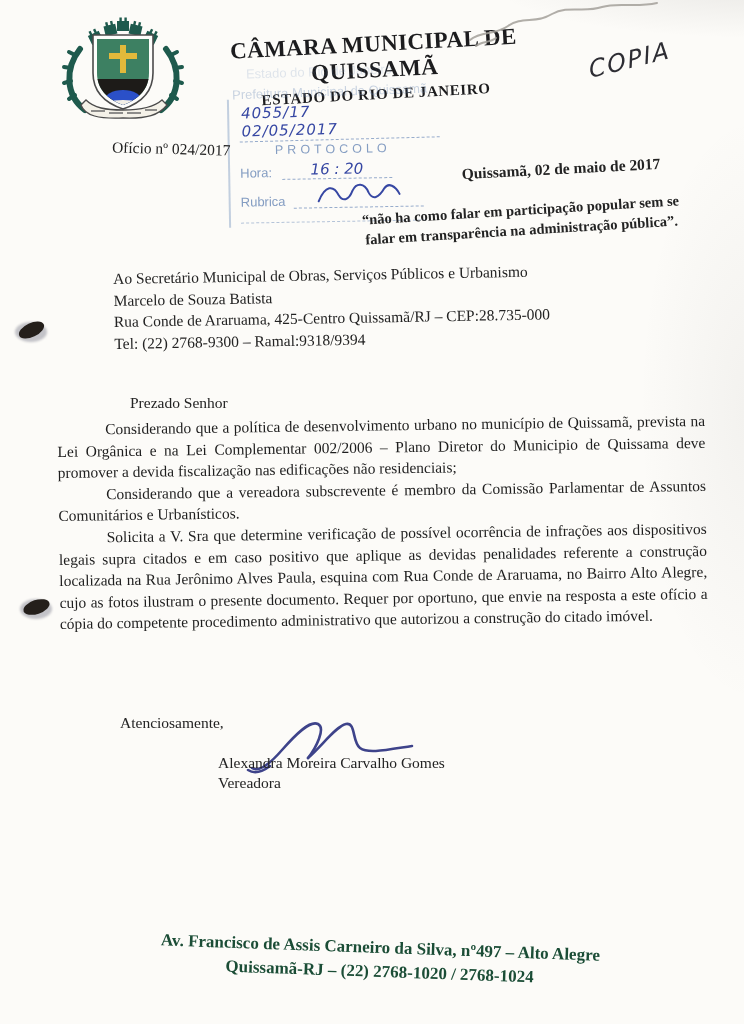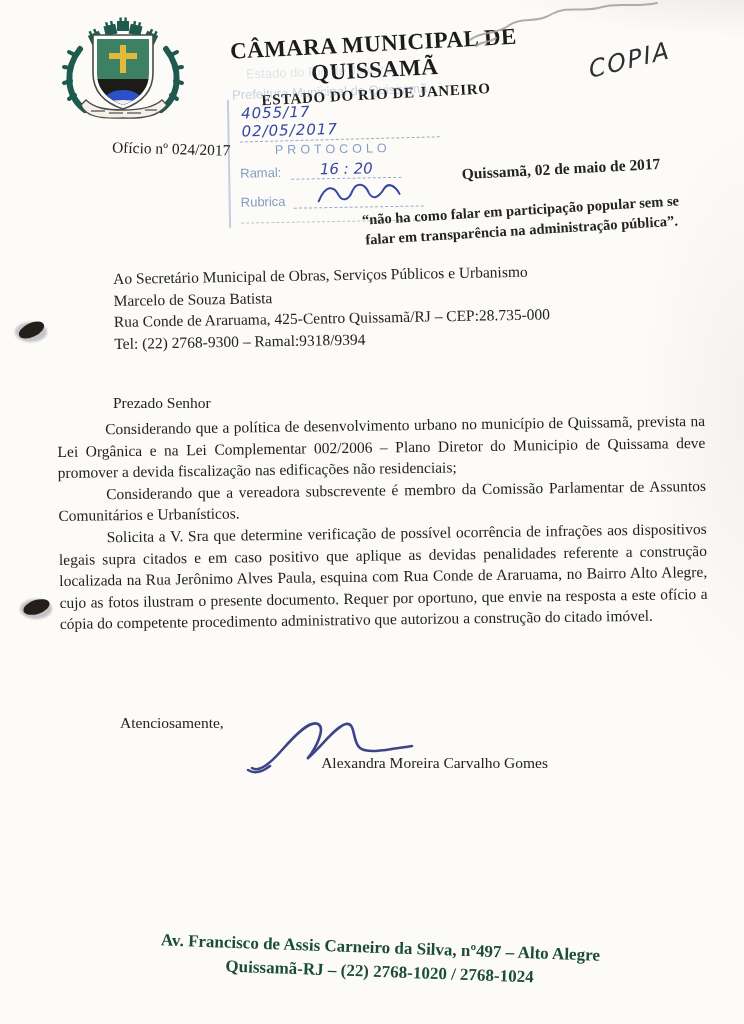--- a/index.html
+++ b/index.html
@@ -33,21 +33,21 @@
   .stamp-label{font-family:"Liberation Sans", sans-serif;color:rgba(110,140,185,.85);}
   .protocolo{font-size:12.5px;letter-spacing:4px;text-align:center;margin:2px 14px 2px 0;}
   .stamp-row{display:flex;align-items:flex-end;margin-top:4px;}
   .dotline{border-bottom:1.5px dashed rgba(125,152,192,.8);display:inline-block;}
   
   .serif15{font-size:15.5px;}
   .quote{font-weight:bold;font-size:14.5px;line-height:20px;text-align:center;transform:rotate(-3.5deg);}
   .recipient{line-height:21.5px;transform:rotate(-1deg);transform-origin:left top;}
   .bodytext{width:648px;transform:rotate(-.8deg);transform-origin:left top;}
   .bodytext p{margin:0;text-indent:48px;text-align:justify;font-size:15.5px;line-height:21.6px;color:#1e1e1e;}
-  .sigblock{width:330px;text-align:right;line-height:20px;}
+  .sigblock{width:330px;text-align:left;line-height:20px;}
   .footer{
     width:560px;text-align:center;font-weight:bold;font-size:17px;line-height:24px;
     color:#1b4d36;transform:rotate(2deg);
   }
   
   .hole{width:34px;height:24px;}
   .hole .shadow{position:absolute;left:0;top:3px;width:32px;height:20px;border-radius:50%;
     background:#c3c3c8;filter:blur(1px);}
   .hole .dark{position:absolute;left:3px;top:4px;width:27px;height:14px;border-radius:50%;
     background:#241f1b;transform:rotate(-25deg);}
@@ -117,21 +117,21 @@
   <div class="abs stamp-faint" style="left:232px;top:84px;font-size:13px;opacity:.32;transform:rotate(-2deg);">Prefeitura Municipal de Quissamã</div>
 
   <div class="abs stamp-box" style="left:228px;top:98px;">
     <div class="stamp-num-row">
       <span class="hand">4055/17</span>
       <span style="display:inline-block;width:26px;"></span>
       <span class="hand">02/05/2017</span>
     </div>
     <div class="stamp-label protocolo">PROTOCOLO</div>
     <div class="stamp-row">
-      <span class="stamp-label" style="font-size:13px;">Ramal:</span>
+      <span class="stamp-label" style="font-size:13px;">Hora:</span>
       <span class="dotline" style="width:110px;margin-left:10px;text-align:center;"><span class="hand" style="font-size:15px;margin-top:8px;">16 : 20</span></span>
     </div>
     <div class="stamp-row" style="margin-top:2px;">
       <span class="stamp-label" style="font-size:13px;">Rubrica</span>
       <span class="dotline" style="width:130px;margin-left:8px;text-align:center;"><svg width="92" height="26" viewBox="0 0 92 26" style="vertical-align:bottom;">
             <path d="M6,20 C13,4 21,4 26,14 C30,21 36,20 40,10 C44,2 52,2 56,12 C60,20 66,18 72,8 C76,2 83,6 87,14" stroke="#3647a3" stroke-width="2" fill="none" stroke-linecap="round"></path>
           </svg></span>
     </div>
     <div class="dotline" style="width:185px;margin-top:3px;opacity:.7;"></div>
   </div>
@@ -145,40 +145,41 @@
     <div>falar em transparência na administração pública”.</div>
   </div>
 
   <div class="abs serif15 recipient" style="left:113px;top:268px;">
     <div>Ao Secretário Municipal de Obras, Serviços Públicos e Urbanismo</div>
     <div>Marcelo de Souza Batista</div>
     <div>Rua Conde de Araruama, 425-Centro Quissamã/RJ – CEP:28.735-000</div>
     <div>Tel: (22) 2768-9300 –  Ramal:9318/9394</div>
   </div>
 
-  <div class="abs serif15" style="left:113px;top:394px;">Prezado Senhor</div>
+  <div class="abs serif15" style="left:130px;top:394px;">Prezado Senhor</div>
 
   <div class="abs bodytext" style="left:57px;top:419px;">
     <p>Considerando que a política de desenvolvimento urbano no município de Quissamã, prevista na Lei Orgânica e na Lei Complementar 002/2006 – Plano Diretor do Municipio de Quissama deve promover a devida fiscalização nas edificações não residenciais;</p>
     <p>Considerando que a vereadora subscrevente é membro da Comissão Parlamentar de Assuntos Comunitários e Urbanísticos.</p>
     <p>Solicita a V. Sra que determine verificação de possível ocorrência de infrações aos dispositivos legais supra citados e em caso positivo que aplique as devidas penalidades referente a construção localizada na Rua Jerônimo Alves Paula, esquina com Rua Conde de Araruama, no Bairro Alto Alegre, cujo as fotos ilustram o presente documento. Requer por oportuno, que envie na resposta a este ofício a cópia do competente procedimento administrativo que autorizou a construção do citado imóvel.</p>
   </div>
 
   <div class="abs serif15" style="left:120px;top:714px;">Atenciosamente,</div>
 
   <svg class="abs" style="left:244px;top:716px;" width="205" height="58" viewBox="0 0 205 58">
     <g stroke="#343a85" stroke-width="2.6" fill="none" stroke-linecap="round" opacity=".95">
       <path d="M8,52 C14,56 24,50 38,34 C52,18 66,4 74,8 C82,12 72,32 64,42"></path>
       <path d="M64,42 C78,30 92,10 102,8 C112,6 108,26 116,32 C124,38 142,34 168,30"></path>
       <path d="M4,54 C10,58 18,56 26,50"></path>
     </g>
   </svg>
 
   <div class="abs serif15 sigblock" style="left:218px;top:753px;">
     <div>Alexandra Moreira Carvalho Gomes</div>
+    <div>Vereadora</div>
   </div>
 
   <div class="abs footer" style="left:100px;top:936px;">
     <div>Av. Francisco de Assis Carneiro da Silva, nº497 – Alto Alegre</div>
     <div>Quissamã-RJ – (22) 2768-1020 / 2768-1024</div>
   </div>
 
 </div>
 
 </body></html>

